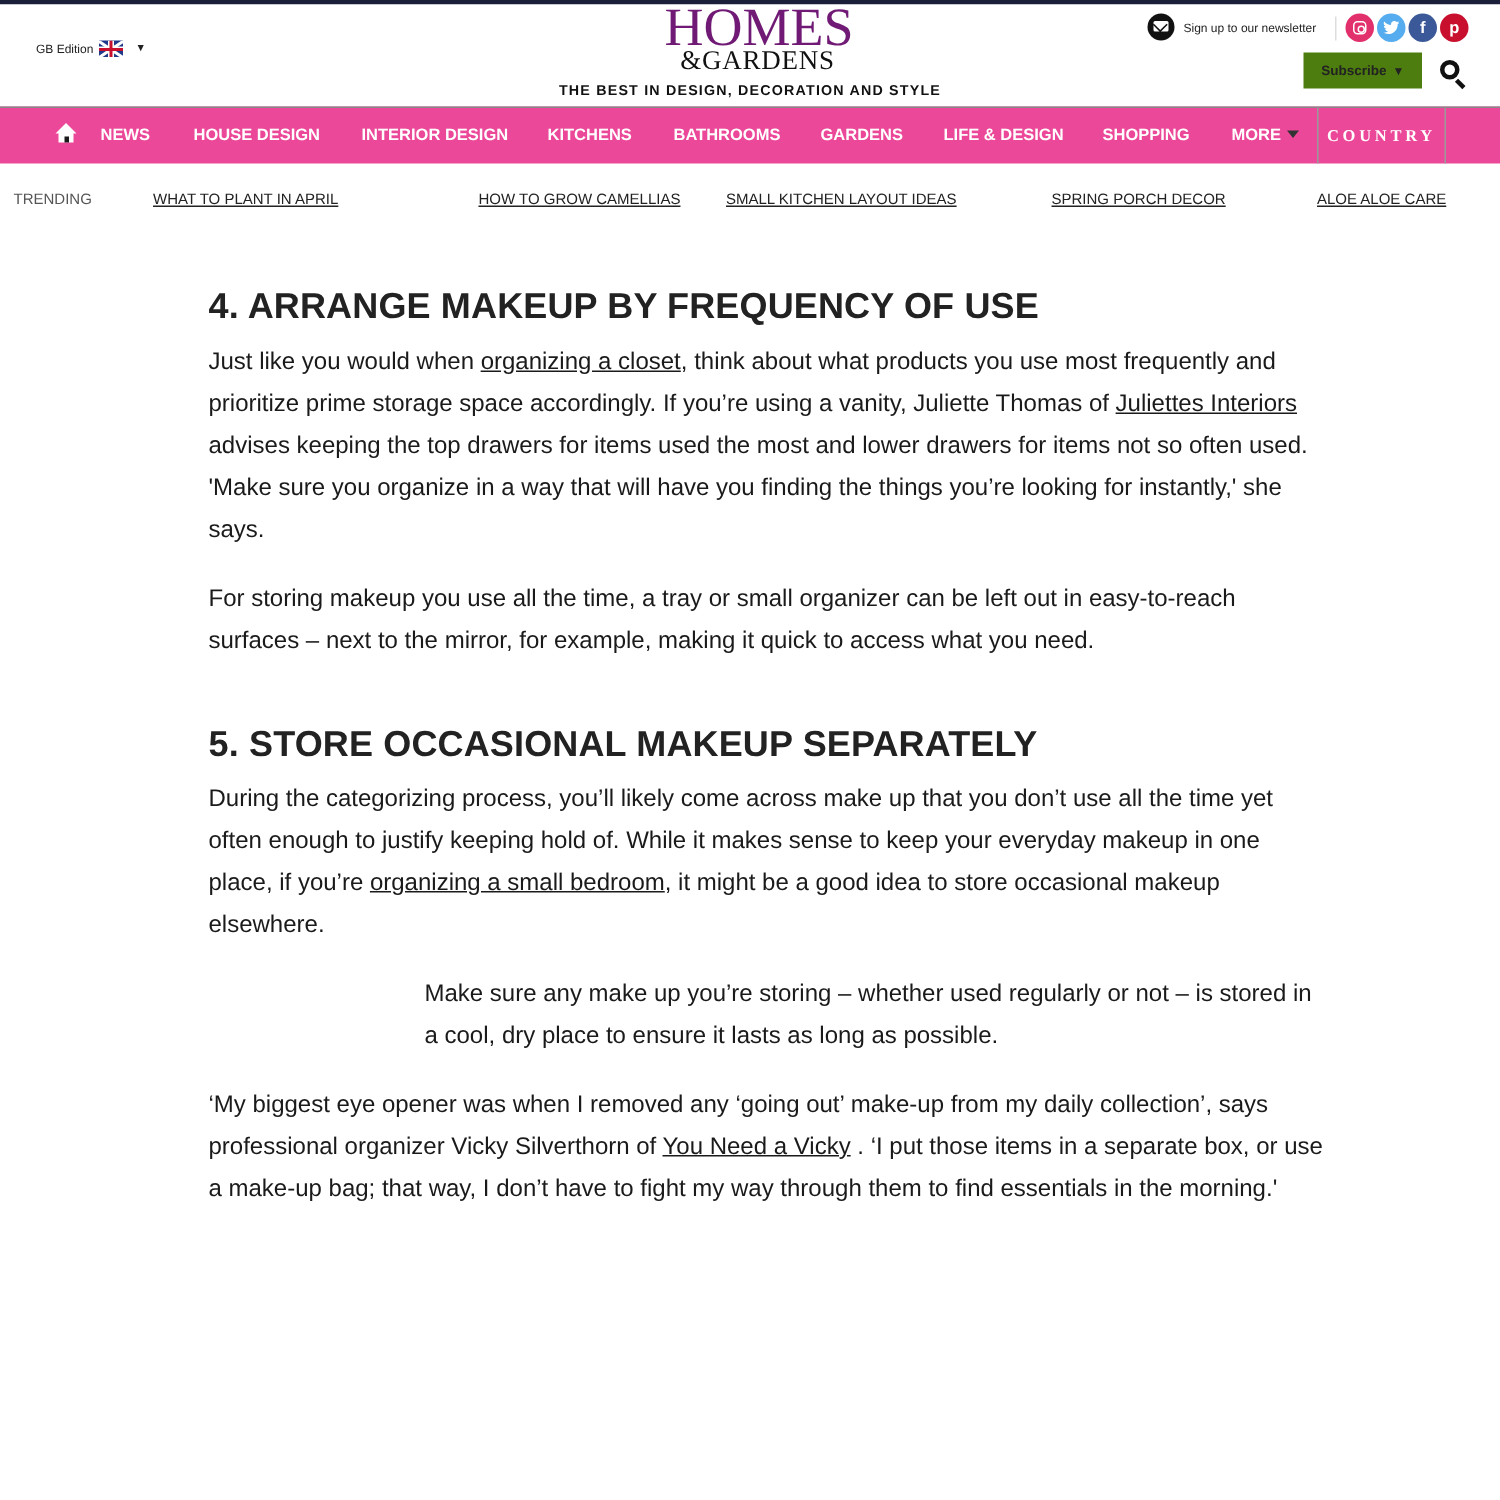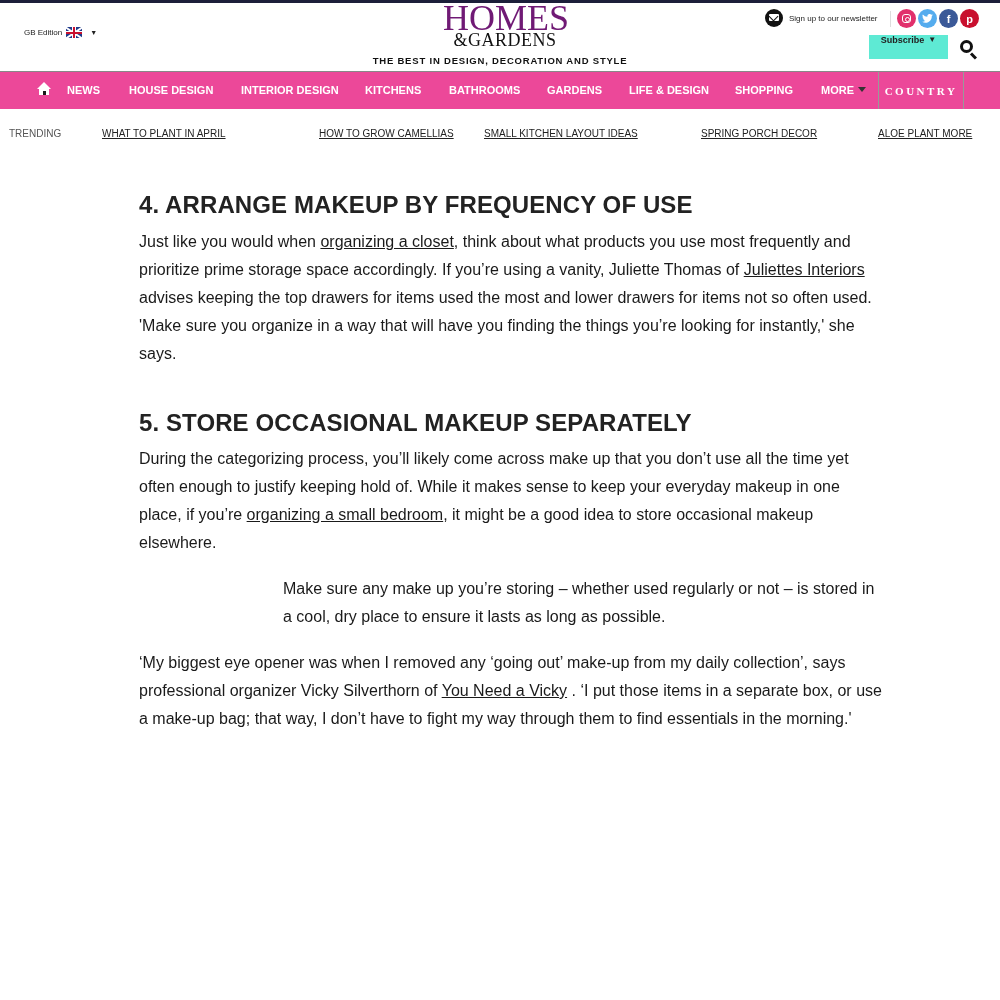--- a/index.html
+++ b/index.html
@@ -33,21 +33,21 @@
 
     .socials { position: absolute; left: 897px; top: 6px; display: flex; gap: 2px; }
     .soc { width: 19px; height: 19px; border-radius: 50%; color: #fff; font-size: 11px; font-weight: bold; display: flex; align-items: center; justify-content: center; }
     .soc.ig { background: #e1306c; }
     .soc.ig span { width: 9px; height: 9px; border: 1.5px solid #fff; border-radius: 3px; position: relative; display: block; }
     .soc.ig span::after { content: ""; position: absolute; left: 1.5px; top: 1.5px; width: 3px; height: 3px; border: 1px solid #fff; border-radius: 50%; }
     .soc.tw { background: #55acee; }
     .soc.fb { background: #3b5998; }
     .soc.pi { background: #c8102e; }
 
-    .subscribe { position: absolute; left: 869px; top: 32px; width: 79px; height: 24px; background: #5eead4; border: none; font-family: "Liberation Sans", sans-serif; font-size: 9px; font-weight: bold; color: #222; display: flex; justify-content: center; gap: 4px; }
+    .subscribe { position: absolute; left: 869px; top: 32px; width: 79px; height: 24px; background: #4d7c0f; border: none; font-family: "Liberation Sans", sans-serif; font-size: 9px; font-weight: bold; color: #222; display: flex; align-items: center; justify-content: center; gap: 4px; }
     .search-btn { position: absolute; left: 958px; top: 35px; width: 22px; height: 22px; }
     .search-btn .lens { position: absolute; left: 2px; top: 2px; width: 13px; height: 13px; border: 3px solid #111; border-radius: 50%; }
     .search-btn .handle { position: absolute; left: 13px; top: 14px; width: 7px; height: 3px; background: #111; transform: rotate(45deg); transform-origin: left center; }
 
     
     .nav { position: absolute; left: 0; top: 71px; width: 1000px; height: 38px; background: #ec4899; border-top: 1px solid #888; display: flex; align-items: center; }
     .nav .home { position: absolute; left: 37px; top: 10px; width: 14px; height: 14px; }
     .nav .home::before { content: ""; position: absolute; left: 0; top: 0; width: 0; height: 0; border-left: 7px solid transparent; border-right: 7px solid transparent; border-bottom: 7px solid #fff; }
     .nav .home::after { content: ""; position: absolute; left: 2px; top: 6px; width: 10px; height: 7px; background: #fff; }
     .nav .home span { position: absolute; left: 5.5px; top: 9px; width: 3px; height: 4px; background: #1a1a1a; z-index: 2; }
@@ -135,28 +135,29 @@
   <span class="nav-more-caret"></span>
   <a class="nav-country">COUNTRY</a>
 </nav>
 
 <section class="trending">
   <span class="trend-label">TRENDING</span>
   <a class="trend-link" style="left:102px;">WHAT TO PLANT IN APRIL</a>
   <a class="trend-link" style="left:287px;padding-left:32px;">HOW TO GROW CAMELLIAS</a>
   <a class="trend-link" style="left:484px;">SMALL KITCHEN LAYOUT IDEAS</a>
   <a class="trend-link" style="left:701px;">SPRING PORCH DECOR</a>
-  <a class="trend-link" style="left:878px;">ALOE PLANT MORE</a>
+  <a class="trend-link" style="left:878px;">ALOE ALOE CARE</a>
 </section>
 
 <article class="article">
   <h2 class="h2" style="margin-top:10px;">4. ARRANGE MAKEUP BY FREQUENCY OF USE</h2>
   <p class="p" style="margin-top:8px;">
     <span>Just like you would when </span><a>organizing a closet</a><span>, think about what products you use most frequently and prioritize prime storage space accordingly. If you’re using a vanity, Juliette Thomas of </span><a>Juliettes Interiors</a><span> advises keeping the top drawers for items used the most and lower drawers for items not so often used. 'Make sure you organize in a way that will have you finding the things you’re looking for instantly,' she says.</span>
   </p>
+  <p class="p" style="margin-top:18px;">For storing makeup you use all the time, a tray or small organizer can be left out in easy-to-reach surfaces – next to the mirror, for example, making it quick to access what you need.</p>
 
   <h2 class="h2" style="margin-top:40px;">5. STORE OCCASIONAL MAKEUP SEPARATELY</h2>
   <p class="p" style="margin-top:7px;">
     <span>During the categorizing process, you’ll likely come across make up that you don’t use all the time yet often enough to justify keeping hold of. While it makes sense to keep your everyday makeup in one place, if you’re </span><a>organizing a small bedroom</a><span>, it might be a good idea to store occasional makeup elsewhere.</span>
   </p>
   <p class="p indent" style="margin-top:18px;">Make sure any make up you’re storing – whether used regularly or not – is stored in a cool, dry place to ensure it lasts as long as possible.</p>
   <p class="p" style="margin-top:18px;">
     <span>‘My biggest eye opener was when I removed any ‘going out’ make-up from my daily collection’, says professional organizer Vicky Silverthorn of </span><a>You Need a Vicky</a><span> . ‘I put those items in a separate box, or use a make-up bag; that way, I don’t have to fight my way through them to find essentials in the morning.'</span>
   </p>
 </article>

